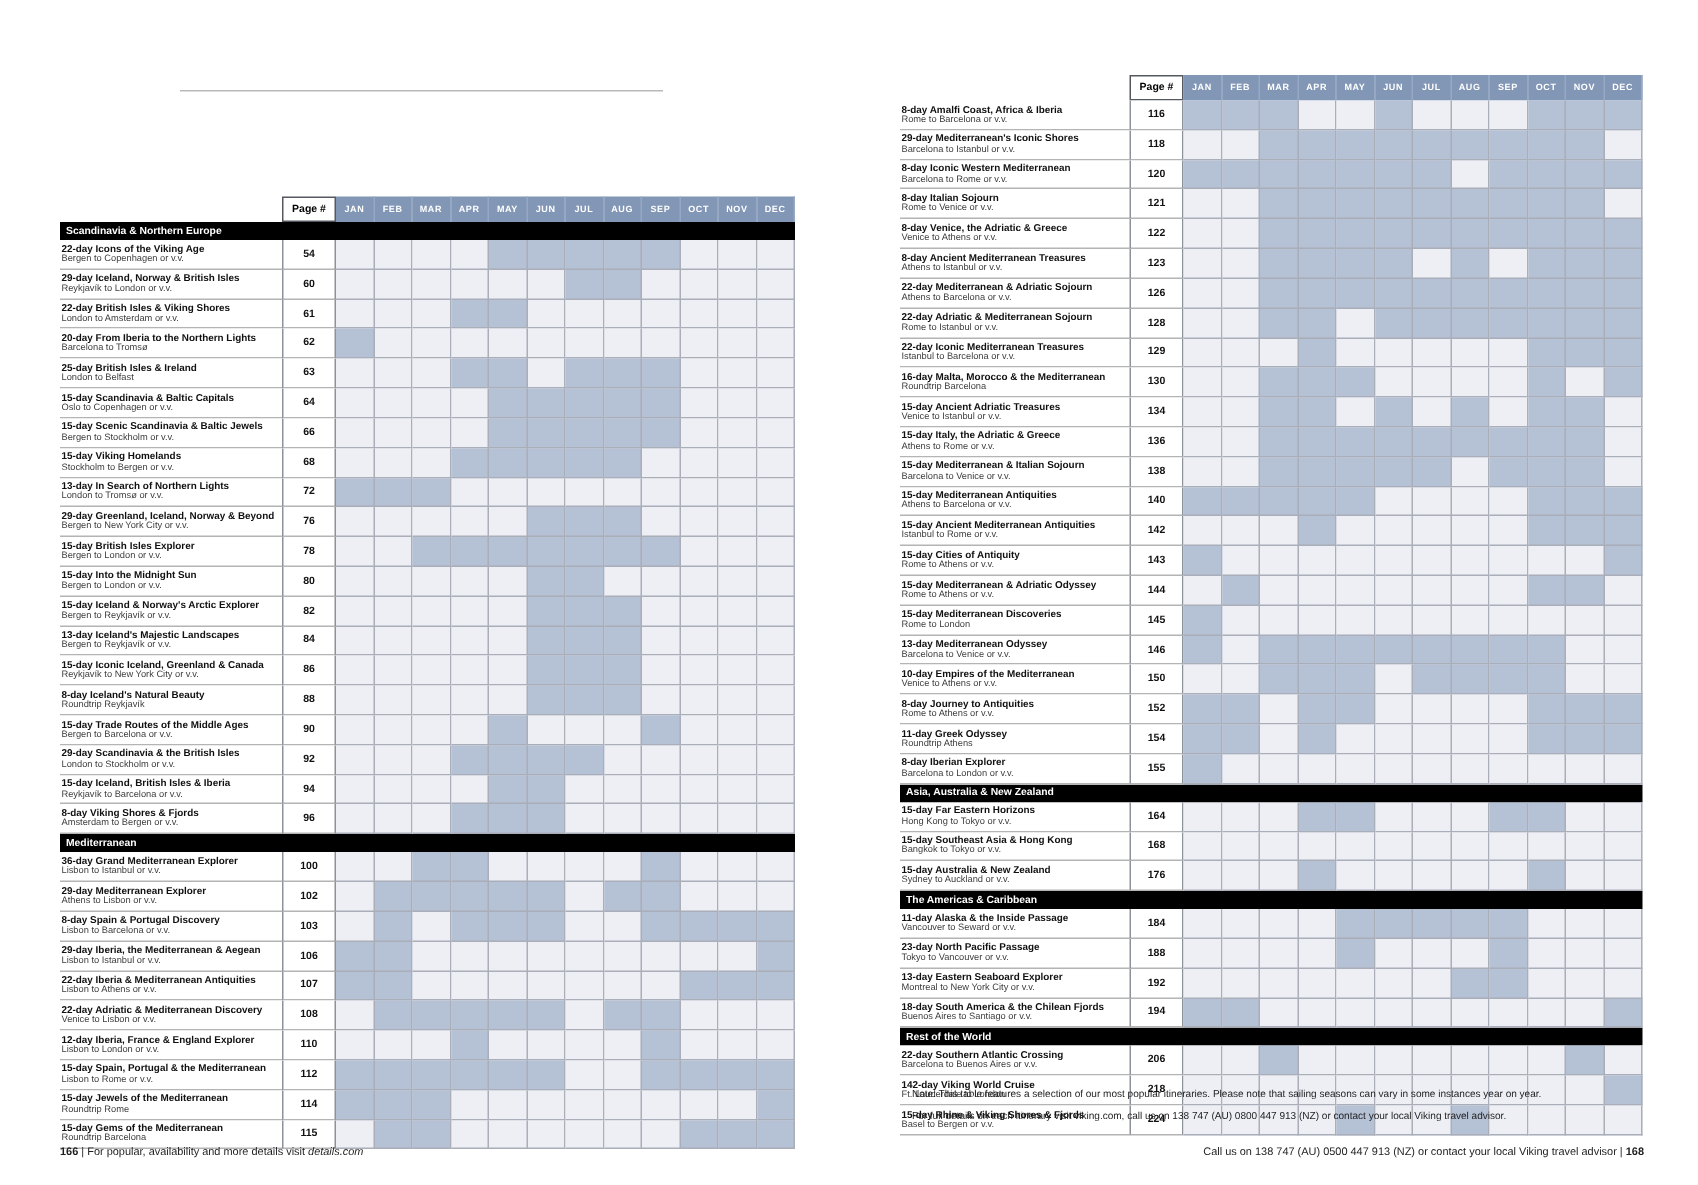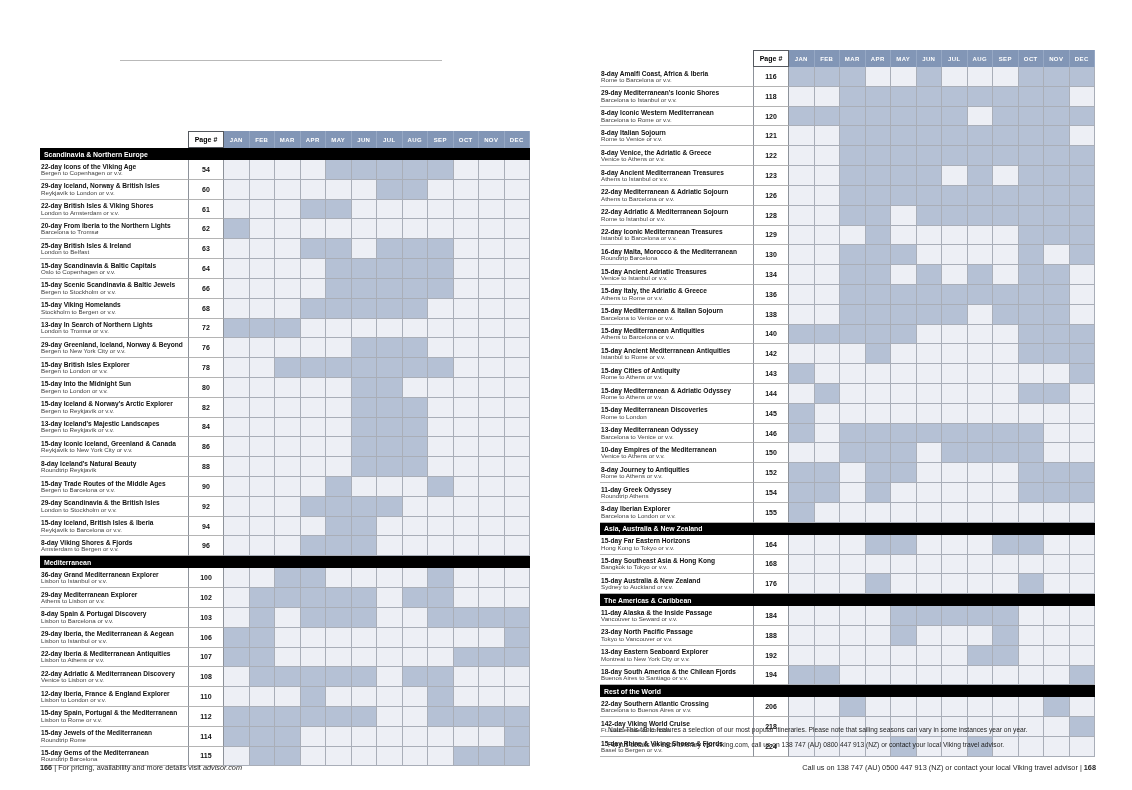--- a/index.html
+++ b/index.html
@@ -1291,20 +1291,20 @@
         <div class="c-month" style="background: rgb(237, 239, 245);"></div>
       </div>
     </div>
 
   <div class="notes">
     <div class="note-line">Note: This table features a selection of our most popular itineraries. Please note that sailing seasons can vary in some instances year on year.</div>
     <div class="note-line">For full details on each itinerary visit viking.com, call us on 138 747 (AU) 0800 447 913 (NZ) or contact your local Viking travel advisor.</div>
   </div>
 
   <div class="footer footer-left">
-    <span class="pg">166</span><span>&nbsp;|&nbsp;</span><span>For pricing, availability and more details visit </span><span class="em">advisor.com</span>
+    <span class="pg">166</span><span>&nbsp;|&nbsp;</span><span>For popular, availability and more details visit </span><span class="em">details.com</span>
   </div>
 
   <div class="footer footer-right">
     <span>Call us on 138 747 (AU) 0500 447 913 (NZ) or contact your local Viking travel advisor</span><span>&nbsp;|&nbsp;</span><span class="pg">168</span>
   </div>
 
 </div>
 
 </body></html>

